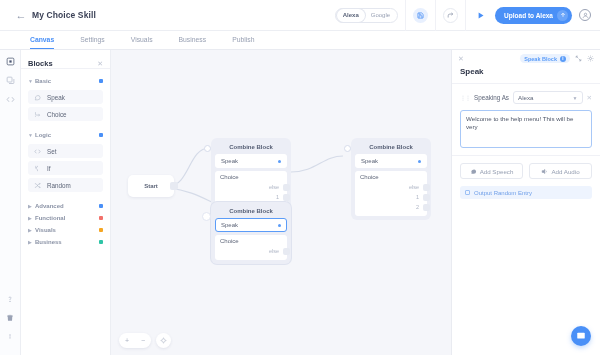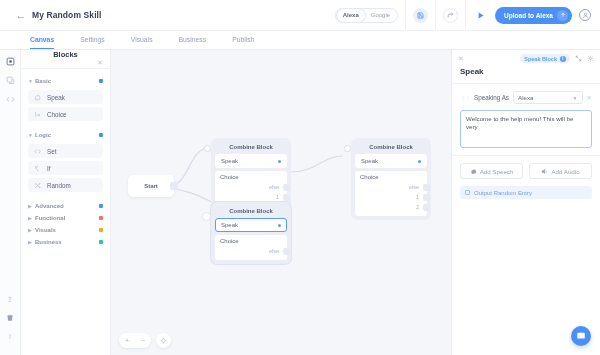--- a/index.html
+++ b/index.html
@@ -58,21 +58,21 @@
   }
   .rail-icon { width: 13px; height: 13px; margin-bottom: 6px; display: flex; align-items: center; justify-content: center; cursor: pointer; color: #b4bbcb; }
   .rail-icon.active { color: #4a5570; }
   .rail-bottom { margin-top: auto; display: flex; flex-direction: column; align-items: center; padding-bottom: 6px; }
 
   
   .blocks-panel {
     position: absolute; left: 21px; top: 50px; width: 90px; height: 305px;
     background: #ffffff; border-right: 1px solid #eceef3;
   }
-  .bp-head { display: flex; align-items: center; height: 19px; padding: 0 7px; border-bottom: 1px solid #f0f1f6; flex-direction: column; }
+  .bp-head { display: flex; align-items: flex-end; height: 19px; padding: 0 7px; border-bottom: 1px solid #f0f1f6; }
   .bp-title { font-size: 7.5px; font-weight: 700; color: #2f3649; }
   .bp-close { margin-left: auto; font-size: 7px; color: #c0c6d4; cursor: pointer; }
   .bp-body { padding: 6px 7px; }
   .cat-row { display: flex; align-items: center; height: 12px; cursor: pointer; }
   .cat-caret { font-size: 5px; color: #aab1c2; width: 7px; }
   .cat-name { font-size: 6px; color: #8b93a6; font-weight: 600; }
   .cat-dot { margin-left: auto; width: 4px; height: 4px; border-radius: 1px; }
   .blk-item {
     display: flex; align-items: center; height: 14px; background: #f6f7fb;
     border-radius: 3px; margin: 3px 0; padding-left: 6px; cursor: pointer;
@@ -174,21 +174,21 @@
   }
   svg { display: block; }
 </style>
 </head>
 <body>
 
 <div class="app">
 
   <div class="header">
     <div class="back-arrow">←</div>
-    <div class="skill-title">My Random Skill</div>
+    <div class="skill-title">My Choice Skill</div>
     <div class="hdr-spacer"></div>
 
     <div class="platform-toggle">
       <div class="pf-opt active">Alexa</div>
       <div class="pf-opt">Google</div>
     </div>
 
     <div class="hdr-div"></div>
     <div class="icon-btn tint">
       <svg width="7" height="7" viewBox="0 0 24 24" fill="none" stroke="#4a90f7" stroke-width="2.5">

